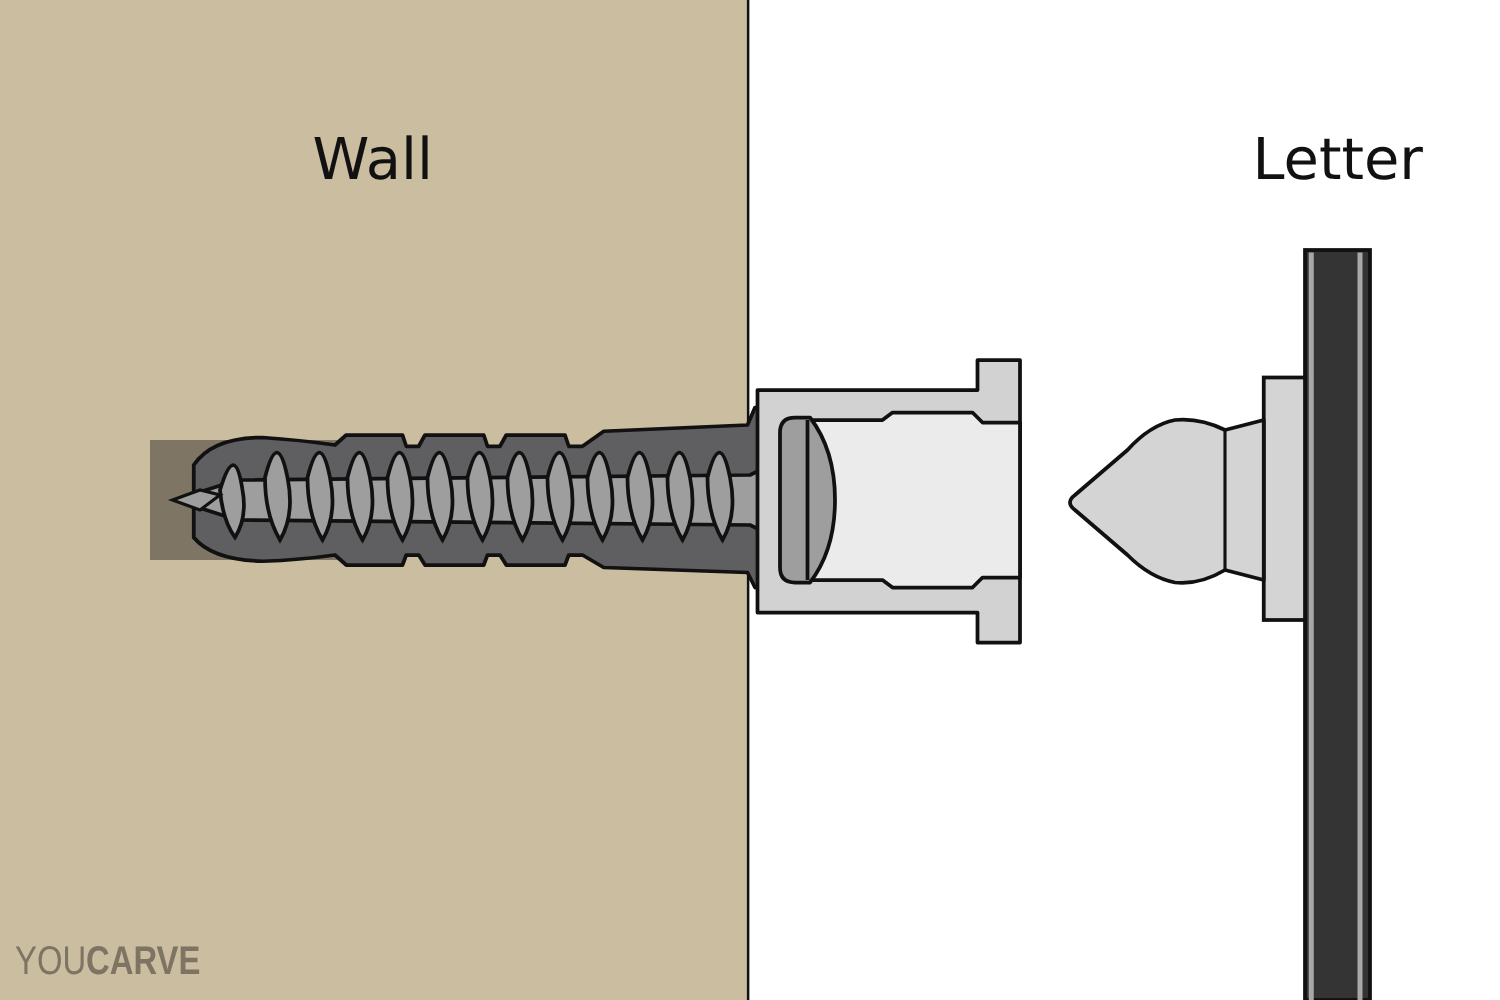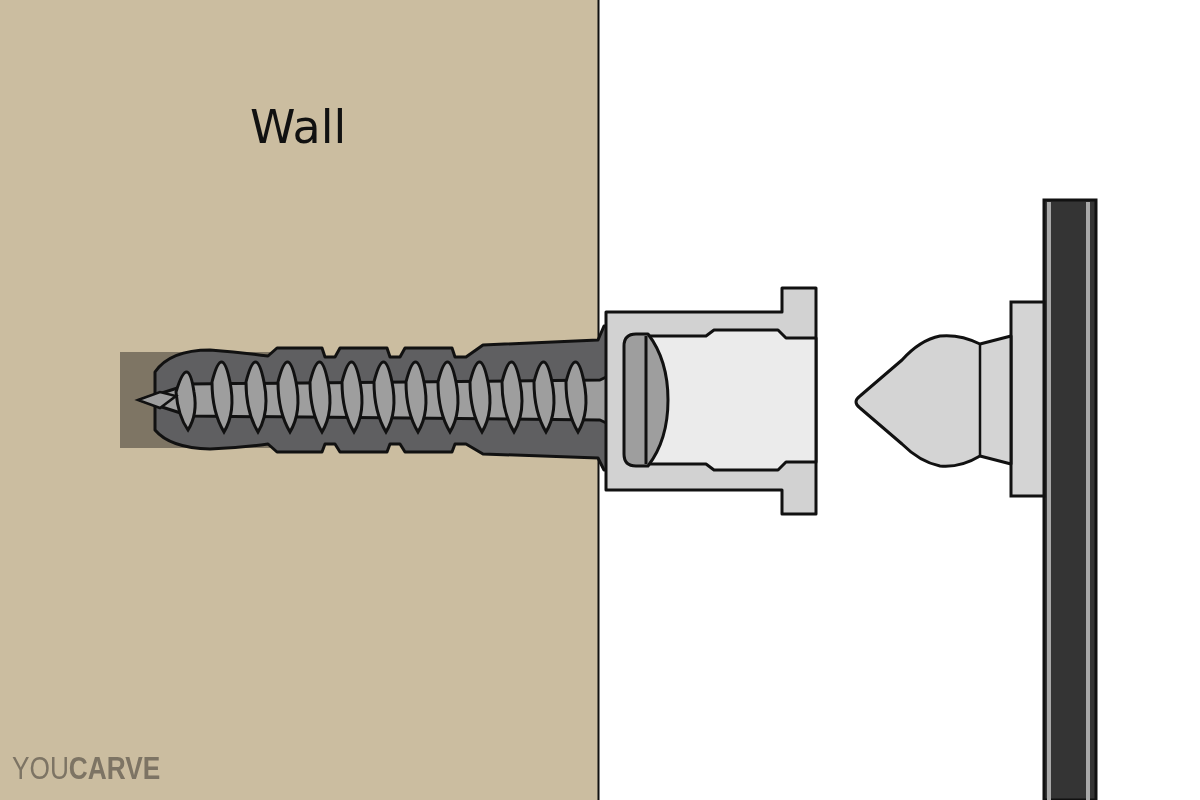--- a/index.html
+++ b/index.html
@@ -79,17 +79,18 @@
     <rect x="1047" y="202" width="4" height="598" fill="#a8a8a8"></rect>
     <rect x="1086" y="202" width="4" height="598" fill="#a8a8a8"></rect>
 
     <rect x="1011" y="302" width="33" height="194" fill="#d4d4d4" stroke="#111" stroke-width="3"></rect>
 
     <path d="M1011 336 L980 344 Q960 334 940 336 Q920 340 902 360 L860 396 Q852 402 860 408 L902 444 Q920 462 940 466 Q960 468 980 456 L1011 464 Z" fill="#d4d4d4" stroke="#111" stroke-width="3" stroke-linejoin="round"></path>
     <line x1="980" y1="344" x2="980" y2="456" stroke="#111" stroke-width="2.5"></line>
   </svg>
 
   <div class="label label-wall">Wall</div>
+  <div class="label label-letter">Letter</div>
 
   <div class="brand">
     <span class="light">YOU</span><span class="bold">CARVE</span>
   </div>
 </div>
 
 </body></html>

